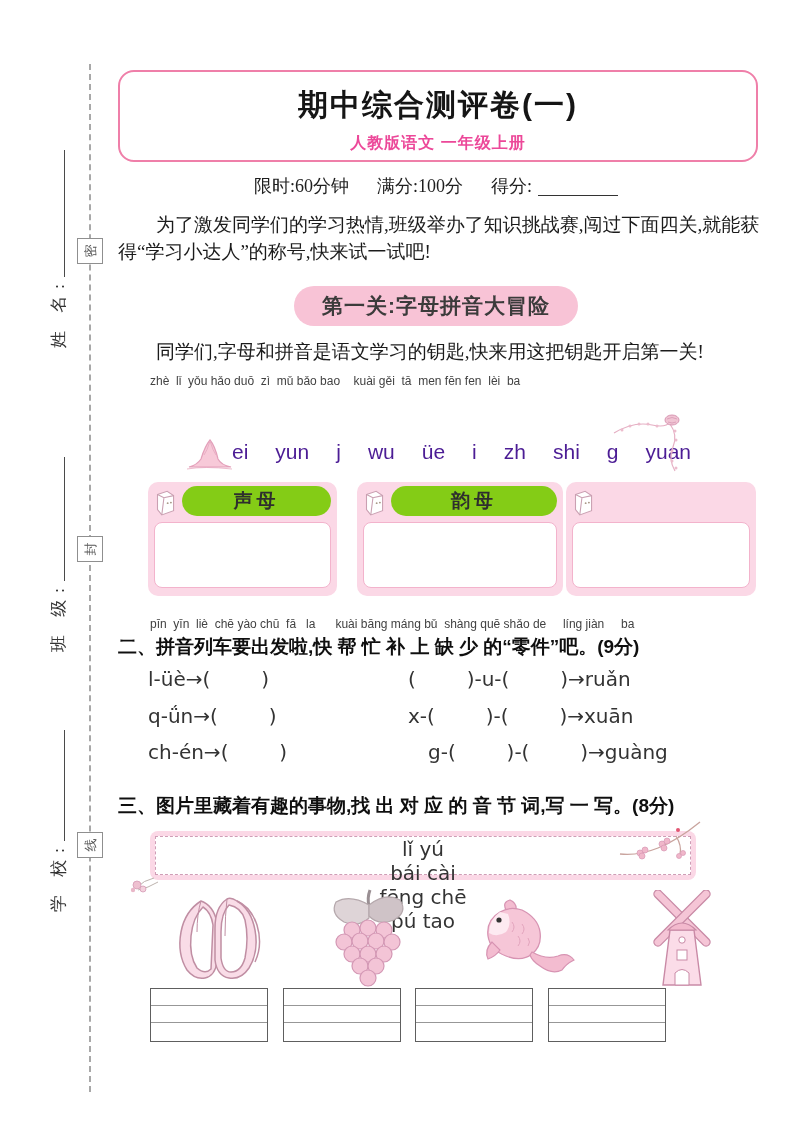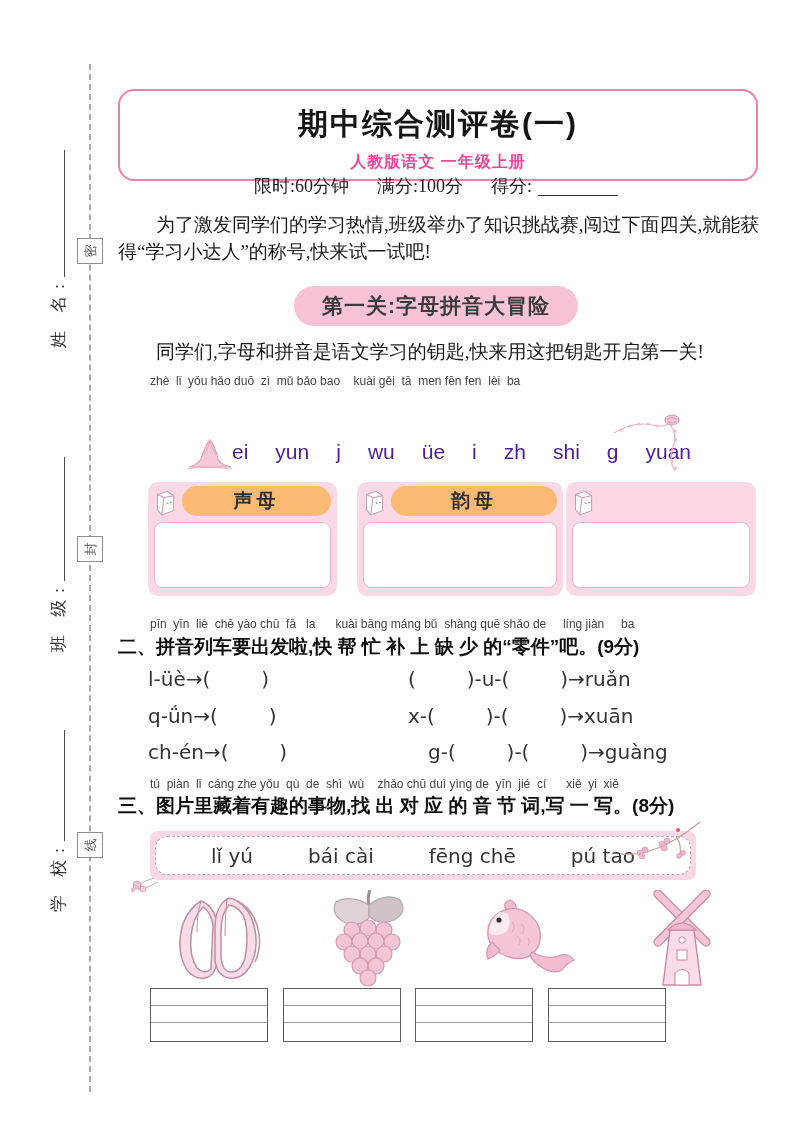--- a/index.html
+++ b/index.html
@@ -12,21 +12,21 @@
   .seal{position:absolute;left:77px;width:24px;height:24px;background:#fff;border:1px solid #8f8f8f;
         display:flex;align-items:center;justify-content:center;z-index:3;}
   .seal span{transform:rotate(-90deg);font-family:"Liberation Serif",serif;font-size:13px;color:#555;}
   .v-field{position:absolute;height:24px;display:flex;align-items:center;
            transform:rotate(-90deg);transform-origin:0 0;}
   .v-field .lbl{font-family:"Liberation Serif",serif;font-size:17px;color:#333;letter-spacing:7px;white-space:pre;}
   .v-field .line{flex:1;height:58%;border-bottom:1.5px solid #4a4a4a;}
 
   
   .title-box{position:absolute;left:118px;top:70px;width:636px;height:88px;
-             border:2px solid #ef7fa9;border-radius:16px;background:#fff;margin-top:19px;}
+             border:2px solid #ef7fa9;border-radius:16px;background:#fff;}
   .title{text-align:center;margin-top:13px;font-size:30px;font-weight:bold;color:#151515;letter-spacing:2px;}
   .subtitle{text-align:center;margin-top:7px;font-size:16px;font-weight:bold;color:#ec4899;letter-spacing:1px;}
   .meta{position:absolute;left:118px;top:174px;width:636px;display:flex;justify-content:center;
         align-items:center;gap:28px;font-family:"Liberation Serif",serif;font-size:18px;color:#1e1e1e;}
   .score-blank{display:inline-block;width:80px;height:19px;border-bottom:1.5px solid #333;}
 
   .intro,.lead{position:absolute;left:118px;width:642px;font-family:"Liberation Serif",serif;
         font-size:19px;line-height:27px;color:#1b1b1b;text-indent:2em;}
   .intro{top:211px;}
   .lead{top:338px;}
@@ -35,33 +35,33 @@
   .banner{background:#f8c3d6;border-radius:20px;padding:6px 28px;font-size:21px;font-weight:bold;color:#3b3b3b;letter-spacing:1px;}
 
   .q-pinyin{position:absolute;left:150px;font-size:12px;color:#424242;white-space:pre;}
   .q-text{position:absolute;left:118px;font-size:19px;font-weight:bold;color:#0f0f0f;white-space:pre;}
 
   .letters{position:absolute;left:232px;top:440px;display:flex;gap:27px;font-size:21px;color:#4c1d95;}
 
   
   .cat-box{position:absolute;top:482px;height:114px;background:#fbd8e6;border-radius:10px;box-sizing:border-box;padding:4px 6px 6px;}
   .cat-head{position:relative;height:32px;margin-bottom:4px;}
-  .cat-pill{margin-left:28px;height:30px;background:#fdba74;border-radius:16px;
+  .cat-pill{margin-left:28px;height:30px;background:#84cc16;border-radius:16px;
             display:flex;align-items:center;justify-content:center;
             font-family:"Liberation Serif",serif;font-weight:bold;color:#2e2e2e;}
   .carton{position:absolute;left:-2px;top:0px;}
   .cat-area{height:64px;background:#fff;border:1px solid #f3b3cc;border-radius:8px;}
 
   .q2-cell{position:absolute;font-size:20px;color:#333;white-space:pre;font-family:"DejaVu Sans",sans-serif;}
 
   
   .word-box{position:absolute;left:150px;top:831px;width:546px;height:49px;background:#fbd8e6;border-radius:8px;box-sizing:border-box;padding:5px;}
-  .word-inner{height:100%;box-sizing:border-box;background:#fff;border:1px dashed #cf9db6;border-radius:12px;
+  .word-inner{height:100%;box-sizing:border-box;background:#fff;border:1px dashed #cf9db6;border-radius:0;
               display:flex;align-items:center;justify-content:space-evenly;
-              font-size:20px;color:#333;white-space:pre;font-family:"DejaVu Sans",sans-serif;}
+              font-size:20px;color:#333;white-space:pre;font-family:"DejaVu Sans",sans-serif;flex-direction:column;}
 
   
   .grid4{position:absolute;top:988px;width:118px;height:54px;border:1.5px solid #5e5e5e;box-sizing:border-box;background:#fff;}
   .grid4 .gl{position:absolute;left:0;right:0;height:1px;background:#979797;}
 </style>
 </head>
 <body>
 
 <div class="page">
 
@@ -188,21 +188,20 @@
   <div class="q-pinyin" style="top:617px;">pīn  yīn  liè  chē yào chū  fā   la      kuài bāng máng bǔ  shàng quē shǎo de     líng jiàn     ba</div>
   <div class="q-text" style="top:634px;">二、拼音列车要出发啦,快 帮 忙 补 上 缺 少 的“零件”吧。(9分)</div>
 
   <div class="q2-cell" style="left:148px;top:667px;">l-üè→(        )</div>
   <div class="q2-cell" style="left:408px;top:667px;">(        )-u-(        )→ruǎn</div>
   <div class="q2-cell" style="left:148px;top:704px;">q-ǘn→(        )</div>
   <div class="q2-cell" style="left:408px;top:704px;">x-(        )-(        )→xuān</div>
   <div class="q2-cell" style="left:148px;top:740px;">ch-én→(        )</div>
   <div class="q2-cell" style="left:428px;top:740px;">g-(        )-(        )→guàng</div>
 
-  <div class="q-pinyin" style="top:777px;">tú  piàn  lǐ  cáng zhe yǒu  qù  de  shì  wù    zhǎo chū duì yìng de  yīn  jié  cí      xiě  yi  xiě</div>
   <div class="q-text" style="top:793px;">三、图片里藏着有趣的事物,找 出 对 应 的 音 节 词,写 一 写。(8分)</div>
 
   <div class="word-box">
     <div class="word-inner">
       <span>lǐ yú</span>
       <span>bái cài</span>
       <span>fēng chē</span>
       <span>pú tao</span>
     </div>
   </div>

